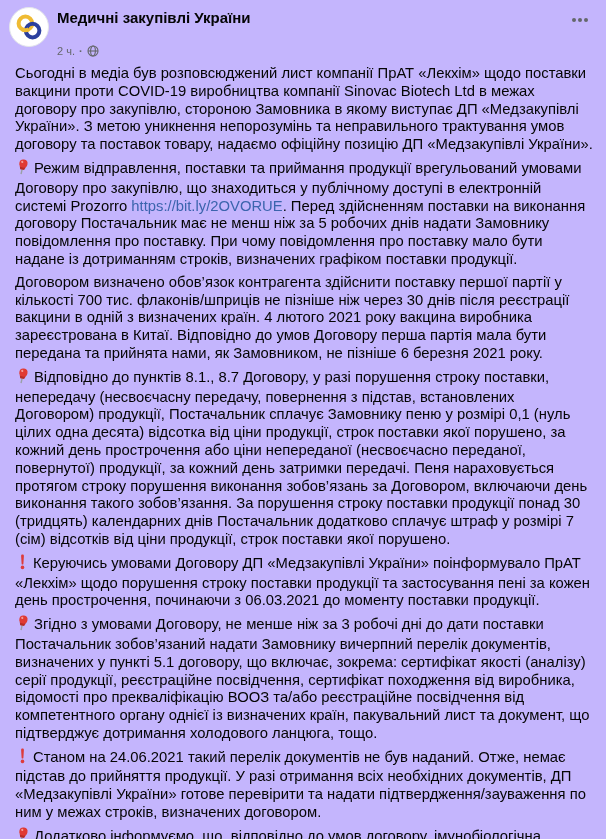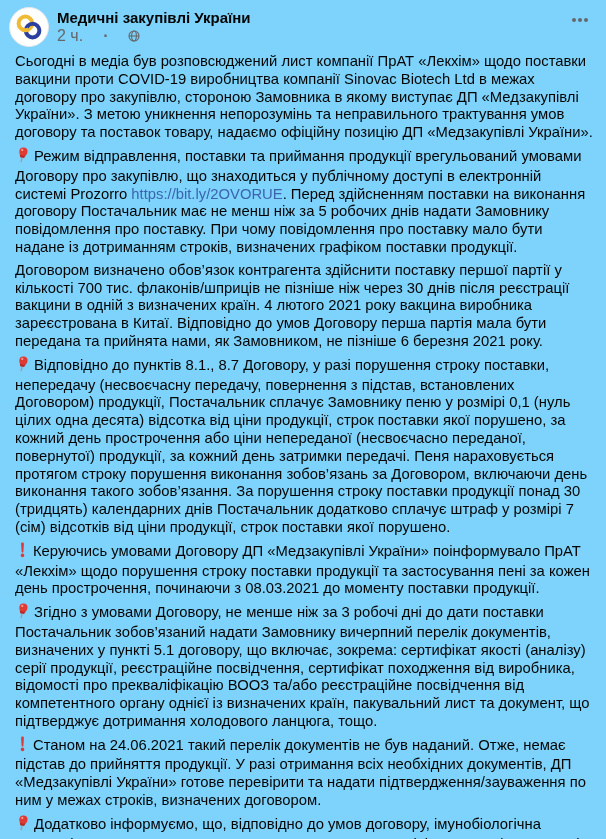--- a/index.html
+++ b/index.html
@@ -1,31 +1,31 @@
 <!DOCTYPE html>
 <html lang="uk"><head>
 <meta charset="utf-8">
 <style>
   html,body{margin:0;padding:0;}
   body{
     width:606px;height:839px;overflow:hidden;background:#ffffff;
     font-family:"Liberation Sans","DejaVu Sans",sans-serif;
     color:#050505;-webkit-font-smoothing:antialiased;
   }
-  .post{width:606px;height:839px;background:#7dd3fc;position:relative;}
+  .post{width:606px;height:839px;background:#c4b5fd;position:relative;}
   
   .header{display:flex;align-items:flex-start;padding:7px 12px 3px 9px;}
   .avatar{
     width:40px;height:40px;border-radius:50%;flex:0 0 40px;
     border:1px solid #e4e6eb;box-sizing:border-box;background:#fff;
     display:flex;align-items:center;justify-content:center;cursor:pointer;
   }
   .header-text{margin-left:8px;flex:1;padding-top:1px;}
   .page-name{font-size:15px;font-weight:700;line-height:20px;color:#050505;cursor:pointer;}
-  .meta{display:flex;align-items:center;gap:20px;font-size:16px;color:#65676B;line-height:16px;margin-top:0;}
+  .meta{display:flex;align-items:center;gap:4px;font-size:11px;color:#65676B;line-height:16px;margin-top:15px;}
   .meta .sep{font-weight:700;}
   .menu-btn{padding:6px 4px;cursor:pointer;margin-top:4px;}
   
   .content{padding:3px 10px 0 7px;font-size:14.8px;line-height:17.8px;color:#050505;}
   .para{margin:0 0 5px 8px;white-space:pre-wrap;}
   .para:last-child{margin-bottom:0;}
   .link{color:#3b64ad;text-decoration:none;cursor:pointer;}
   .inline-ico{display:inline-block;vertical-align:-2px;margin-right:3px;}
 </style>
 </head>
@@ -79,21 +79,21 @@
       <div class="para"><span>Договором визначено обов’язок контрагента здійснити поставку першої партії у кількості 700 тис. флаконів/шприців не пізніше ніж через 30 днів після реєстрації вакцини в одній з визначених країн. 4 лютого 2021 року вакцина виробника зареєстрована в Китаї. Відповідно до умов Договору перша партія мала бути передана та прийнята нами, як Замовником, не пізніше 6 березня 2021 року.</span></div>
       <div class="para"><span class="inline-ico"><svg width="16" height="16" viewBox="0 0 16 16" style="transform:rotate(12deg)">
     <line x1="7.6" y1="10.2" x2="7.6" y2="15.4" stroke="#9aa0a6" stroke-width="1.4"></line>
     <path d="M4.6 7.6 h6.2 l-1.1 3.1 h-4 z" fill="#b72b25"></path>
     <circle cx="7.7" cy="4.6" r="4.1" fill="#e03a34"></circle>
     <circle cx="6.2" cy="3.2" r="1.1" fill="#f29b97"></circle>
   </svg></span><span>Відповідно до пунктів 8.1., 8.7 Договору, у разі порушення строку поставки, непередачу (несвоєчасну передачу, повернення з підстав, встановлених Договором) продукції, Постачальник сплачує Замовнику пеню у розмірі 0,1 (нуль цілих одна десята) відсотка від ціни продукції, строк поставки якої порушено, за кожний день прострочення або ціни непереданої (несвоєчасно переданої, повернутої) продукції, за кожний день затримки передачі. Пеня нараховується протягом строку порушення виконання зобов’язань за Договором, включаючи день виконання такого зобов’язання. За порушення строку поставки продукції понад 30 (тридцять) календарних днів Постачальник додатково сплачує штраф у розмірі 7 (сім) відсотків від ціни продукції, строк поставки якої порушено.</span></div>
       <div class="para"><span class="inline-ico"><svg width="15" height="16" viewBox="0 0 15 16">
     <path d="M6.1 1.9 C6.1 1.1 6.7 0.6 7.5 0.6 C8.3 0.6 8.9 1.1 8.9 1.9 L8.4 9.7 C8.4 10.2 8 10.6 7.5 10.6 C7 10.6 6.6 10.2 6.6 9.7 Z" fill="#dd3b3b"></path>
     <circle cx="7.5" cy="13.4" r="1.8" fill="#dd3b3b"></circle>
-  </svg></span><span>Керуючись умовами Договору ДП «Медзакупівлі України» поінформувало ПрАТ «Лекхім» щодо порушення строку поставки продукції та застосування пені за кожен день прострочення, починаючи з 08.03.2021 до моменту поставки продукції.</span></div>
+  </svg></span><span>Керуючись умовами Договору ДП «Медзакупівлі України» поінформувало ПрАТ «Лекхім» щодо порушення строку поставки продукції та застосування пені за кожен день прострочення, починаючи з 06.03.2021 до моменту поставки продукції.</span></div>
       <div class="para"><span class="inline-ico"><svg width="16" height="16" viewBox="0 0 16 16" style="transform:rotate(12deg)">
     <line x1="7.6" y1="10.2" x2="7.6" y2="15.4" stroke="#9aa0a6" stroke-width="1.4"></line>
     <path d="M4.6 7.6 h6.2 l-1.1 3.1 h-4 z" fill="#b72b25"></path>
     <circle cx="7.7" cy="4.6" r="4.1" fill="#e03a34"></circle>
     <circle cx="6.2" cy="3.2" r="1.1" fill="#f29b97"></circle>
   </svg></span><span>Згідно з умовами Договору, не менше ніж за 3 робочі дні до дати поставки Постачальник зобов’язаний надати Замовнику вичерпний перелік документів, визначених у пункті 5.1 договору, що включає, зокрема: сертифікат якості (аналізу) серії продукції, реєстраційне посвідчення, сертифікат походження від виробника, відомості про прекваліфікацію ВООЗ та/або реєстраційне посвідчення від компетентного органу однієї із визначених країн, пакувальний лист та документ, що підтверджує дотримання холодового ланцюга, тощо.</span></div>
       <div class="para"><span class="inline-ico"><svg width="15" height="16" viewBox="0 0 15 16">
     <path d="M6.1 1.9 C6.1 1.1 6.7 0.6 7.5 0.6 C8.3 0.6 8.9 1.1 8.9 1.9 L8.4 9.7 C8.4 10.2 8 10.6 7.5 10.6 C7 10.6 6.6 10.2 6.6 9.7 Z" fill="#dd3b3b"></path>
     <circle cx="7.5" cy="13.4" r="1.8" fill="#dd3b3b"></circle>
   </svg></span><span>Станом на 24.06.2021 такий перелік документів не був наданий. Отже, немає підстав до прийняття продукції. У разі отримання всіх необхідних документів, ДП «Медзакупівлі України» готове перевірити та надати підтвердження/зауваження по ним у межах строків, визначених договором.</span></div>

